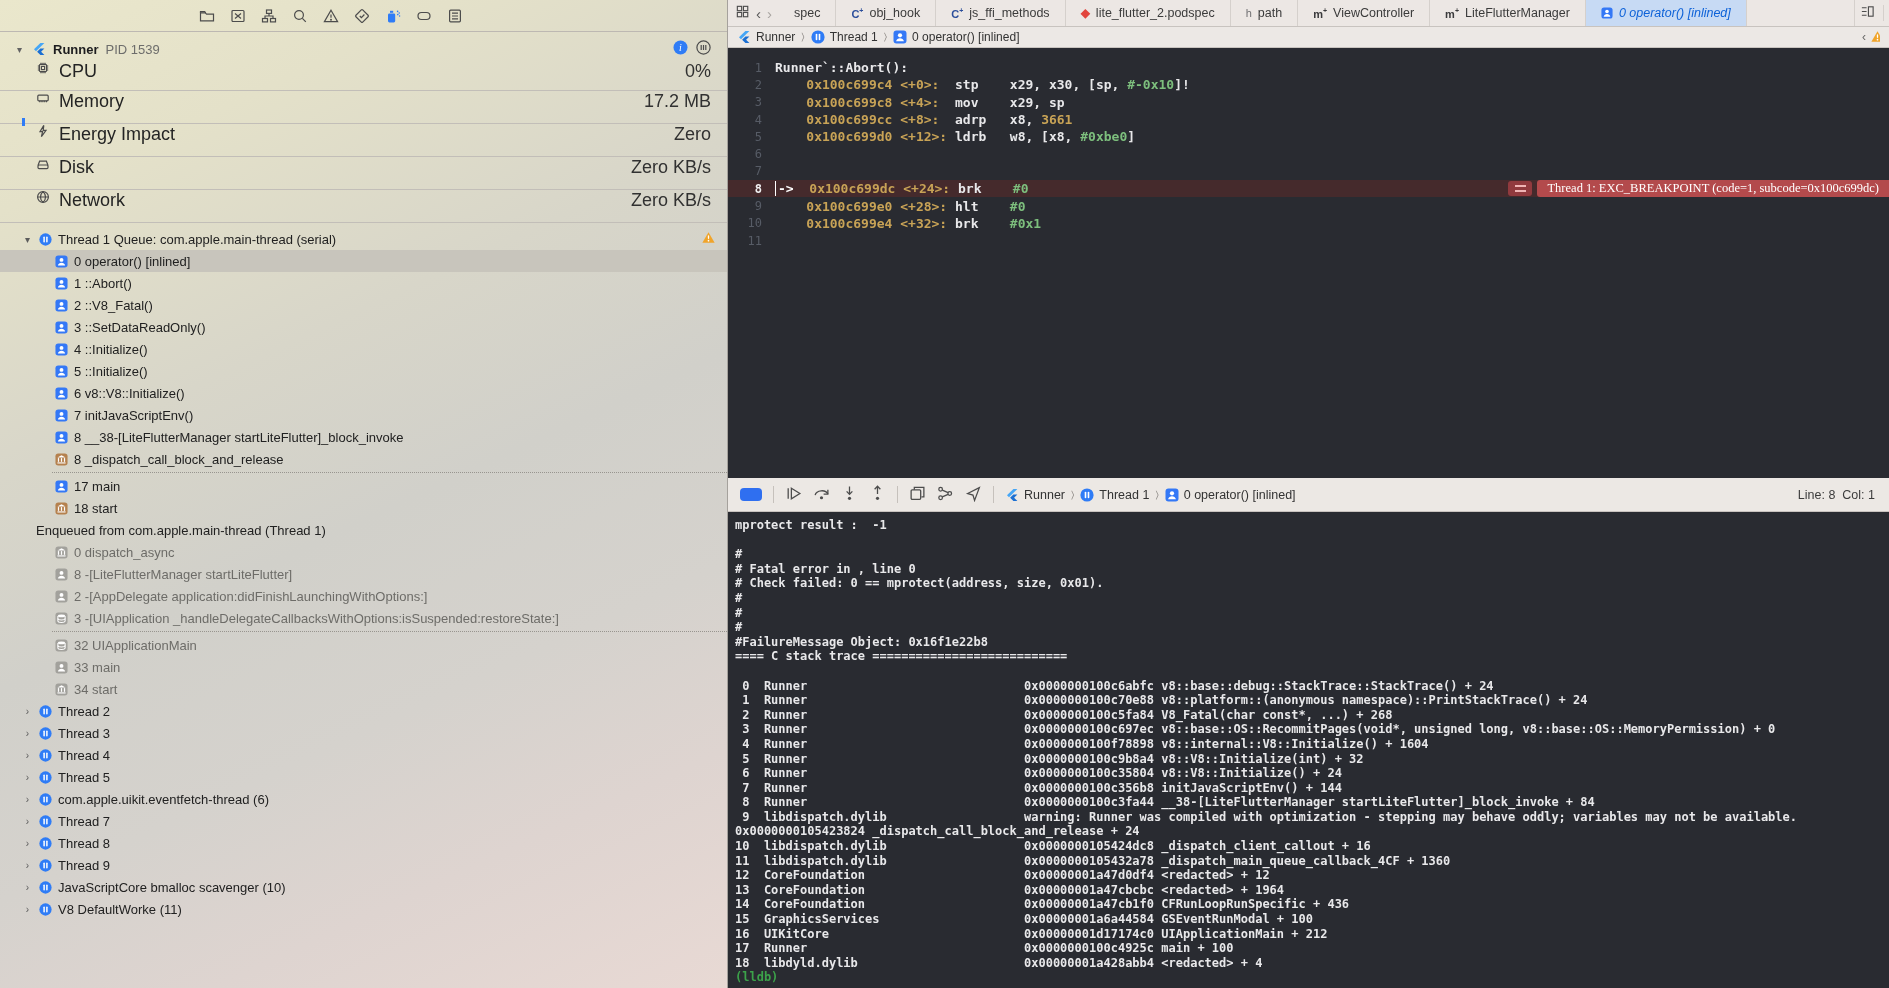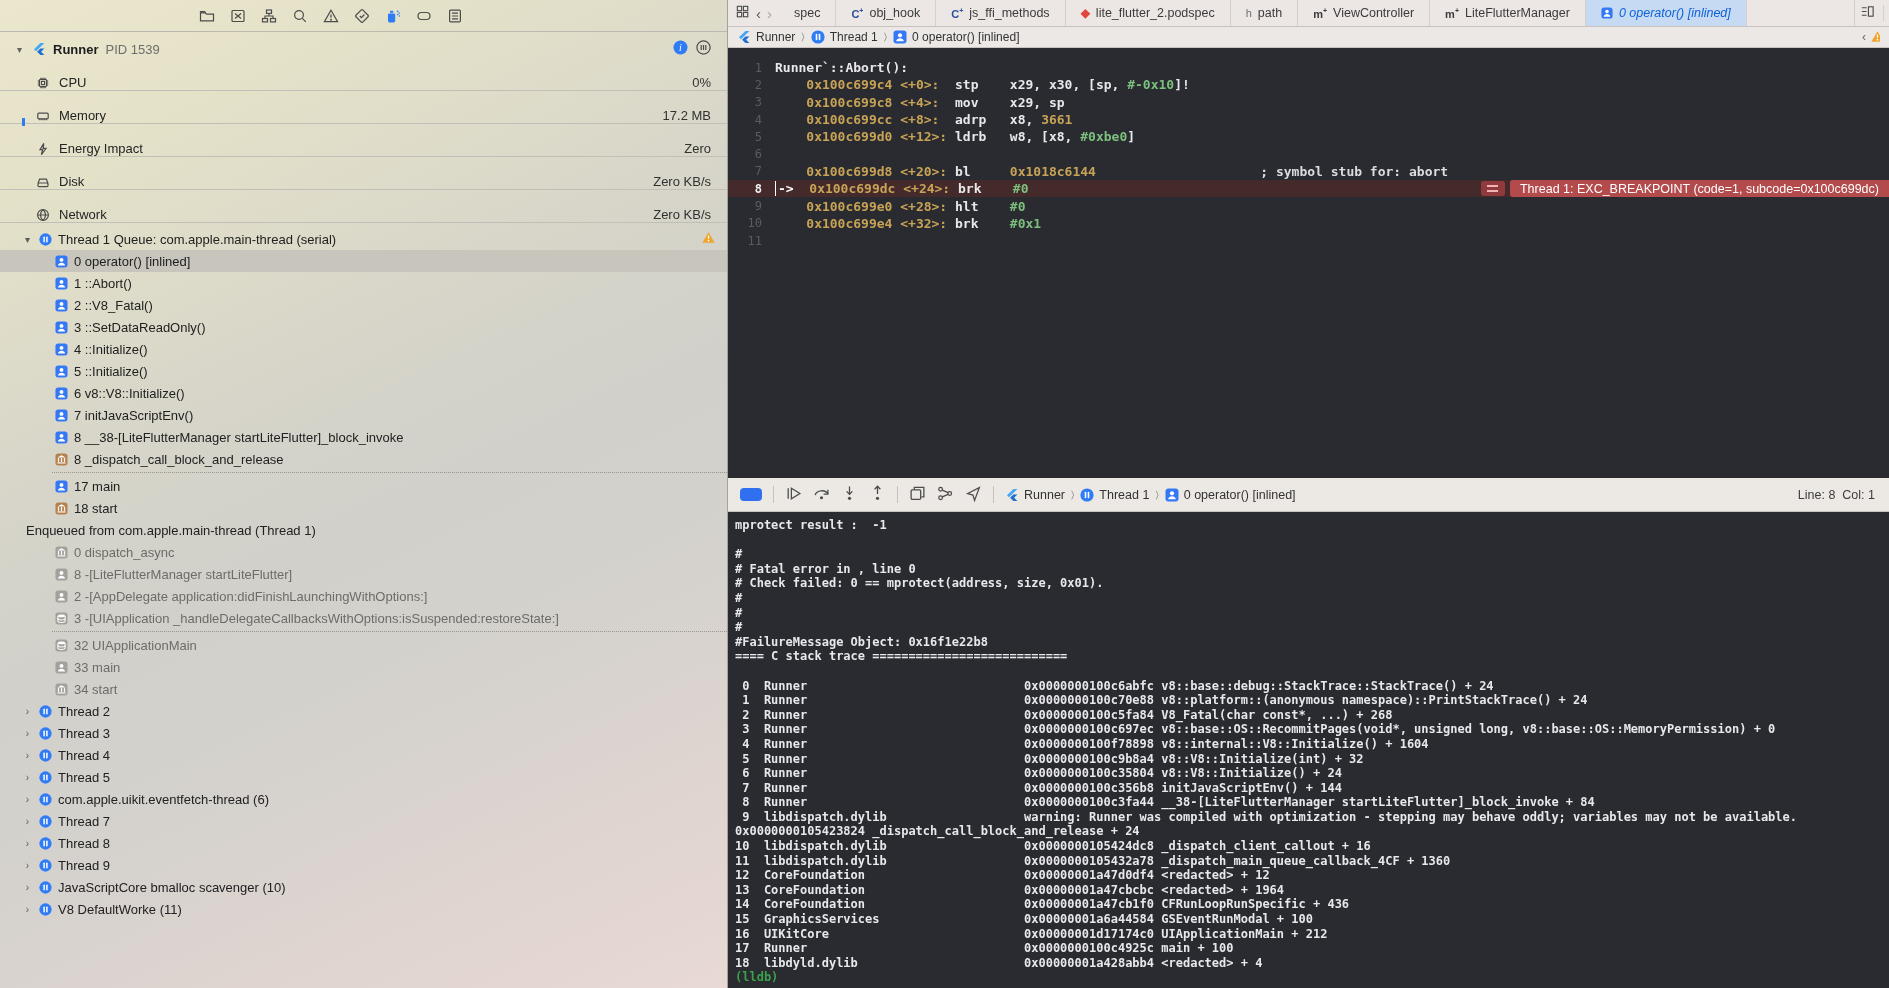--- a/index.html
+++ b/index.html
@@ -13,32 +13,32 @@
 .navbar{height:32px;flex:none;display:flex;align-items:center;gap:14px;padding-left:198px;border-bottom:1px solid #bdb8b2}
 .navicon{width:17px;height:17px;display:flex;align-items:center;justify-content:center}
 .navicon svg{width:16px;height:16px}
 .proc-row{height:24px;margin-top:5px;display:flex;align-items:center;padding:0 16px 0 14px;gap:7px;font-size:13px}
 .disc{color:#636363;font-size:10px;width:11px;text-align:center}
 .proc-name{font-weight:700;color:#1c1c1e}
 .proc-pid{color:#6d6d6b}
 .proc-right{margin-left:auto;display:flex;gap:8px;align-items:center}
 .proc-right svg{width:15px;height:15px}
 .gauges{flex:none}
-.gauge-row{height:33px;display:flex;align-items:flex-end;gap:9px;padding:0 16px 0 36px;font-size:13px;color:#242424;border-bottom:1px solid #c2beb8}
+.gauge-row{height:33px;display:flex;align-items:flex-start;gap:9px;padding:0 16px 0 36px;font-size:18px;color:#242424;border-bottom:1px solid #c2beb8}
 .gauge-row.first{height:30px}
 .gauge-row svg{width:14px;height:14px}
 .gauge-val{margin-left:auto;color:#313131}
 .memtick{position:absolute;left:22px;top:118px;width:3px;height:8px;background:#2f7cf6}
 .threads{flex:1;overflow:hidden;padding-top:5px;font-size:13px;color:#212121}
 .trow{height:22px;display:flex;align-items:center;gap:6px;padding-right:12px;white-space:nowrap}
 .trow .chev{width:11px;color:#5c5c5c;font-size:10px;text-align:center;flex:none}
 .trow svg{width:13px;height:13px;flex:none}
 .trow.thread{padding-left:22px}
 .trow.frame{padding-left:55px}
-.trow.lbl{padding-left:26px}
+.trow.lbl{padding-left:36px}
 .trow.sel{background:#c8c5bc}
 .trow.dim{color:#6d6c68}
 .dotsep{height:3px;border-bottom:1px dotted #98958f;margin-left:52px;margin-bottom:2px}
 .warnbadge{margin-left:auto}
 
 
 .edcol{flex:1;min-width:0;display:flex;flex-direction:column;height:100%}
 .tabbar{height:27px;flex:none;background:#ece7e4;border-bottom:1px solid #c8c3bf;display:flex;align-items:stretch;font-size:12.5px;color:#3b3b3b}
 .tb-left{display:flex;align-items:center;gap:6px;padding:0 7px;flex:none}
 .tb-left svg{width:15px;height:15px}
@@ -66,21 +66,21 @@
 .gut{width:13px;flex:none}
 .code-text{white-space:pre}
 .sym{color:#e8e8ea}
 .addr{color:#c8a356}
 .num{color:#c8a356}
 .imm{color:#7dbf7d}
 .cmt{color:#dcdcde}
 .arrow{color:#fff;border-left:1.5px solid #fff;padding-left:2px}
 .cl.hl{background:#452a2c}
 .cl.hl .ln{color:#efeff0;font-weight:700}
-.anno{margin-left:auto;display:flex;align-items:center;height:100%;font-family:Liberation Sans, sans-serif;font-weight:400;flex:none}
+.anno{margin-left:auto;display:flex;align-items:center;height:100%;font-family:Liberation Serif, serif;font-weight:400;flex:none}
 .bp-chip{width:24px;height:15px;background:#913a3e;border-radius:3px;display:flex;flex-direction:column;align-items:center;justify-content:center;gap:3px;margin-right:5px;flex:none}
 .bp-chip i{display:block;width:11px;height:2px;background:#f0b4b4}
 .bp-band{background:#b34a4c;color:#fff;font-size:12.5px;padding:0 10px;height:100%;display:flex;align-items:center;border-top-left-radius:3px;border-bottom-left-radius:3px;white-space:nowrap}
 
 
 .debugbar{height:34px;flex:none;background:#ece8e4;border-bottom:1px solid #c8c3bf;display:flex;align-items:center;gap:11px;padding:0 12px;font-size:12.5px;color:#333}
 .dbg-sep{width:1px;height:17px;background:#c6c1bc;flex:none}
 .bp-toggle{width:22px;height:13px;background:#2f6ff0;border-radius:4px;flex:none}
 .dbgico svg{width:17px;height:17px}
 .crumb{display:flex;align-items:center;gap:5px}
@@ -700,21 +700,20 @@
           <span class="gut"></span>
           <span class="code-text"><span class="sym">    </span><span class="addr">0x100c699d0 &lt;+12&gt;: </span><span class="sym">ldrb   w8, [x8, </span><span class="imm">#0xbe0</span><span class="sym">]</span></span>
         </div>
         <div class="cl">
           <span class="ln">6</span>
           <span class="gut"></span>
         </div>
         <div class="cl">
           <span class="ln">7</span>
           <span class="gut"></span>
-          <span class="code-text"><span class="sym">    </span><span class="addr">0x100c699d8 &lt;+20&gt;: </span><span class="sym">bl     </span><span class="num">0x1018c6144</span><span class="sym">                     </span><span class="cmt">; symbol stub for: abort</span></span>
         </div>
         <div class="cl hl">
           <span class="ln">8</span>
           <span class="gut"></span>
           <span class="code-text"><span class="arrow">-&gt;</span><span class="sym">  </span><span class="addr">0x100c699dc &lt;+24&gt;: </span><span class="sym">brk    </span><span class="imm">#0</span></span>
           <span class="anno">
             <span class="bp-chip">
               <i></i>
               <i></i>
             </span>

